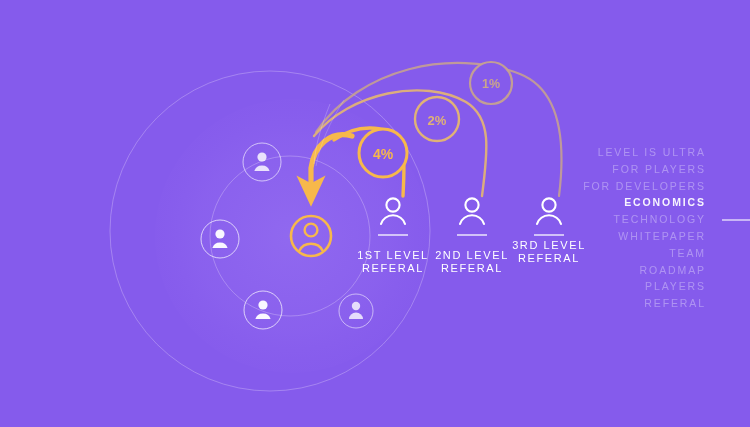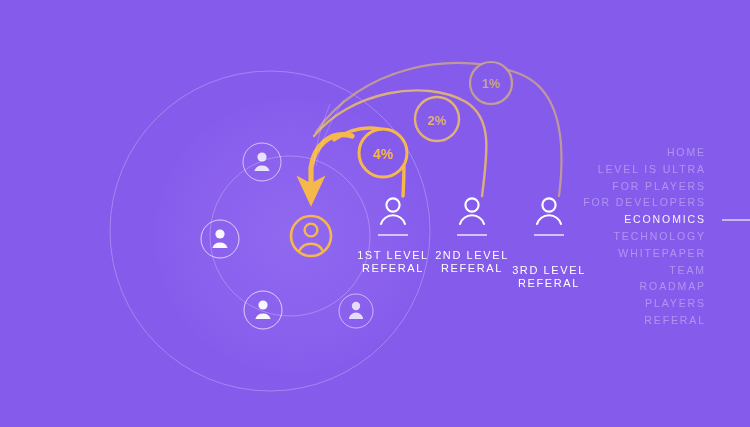--- a/index.html
+++ b/index.html
@@ -49,21 +49,21 @@
     display: block;
     color: rgba(255,255,255,0.34);
     font-size: 10.5px;
     letter-spacing: 1.9px;
     line-height: 16.8px;
     white-space: nowrap;
     cursor: pointer;
   }
   .nav-item.active {
     color: rgba(255,255,255,0.93);
-    font-weight: normal;
+    font-weight: bold;
   }
   #nav-indicator {
     position: absolute;
     right: 0;
     top: 219px;
     width: 28px;
     height: 2px;
     background: rgba(255,255,255,0.55);
   }
 </style>
@@ -159,27 +159,26 @@
   </svg>
 
   <div class="level-label" style="left:345px; top:249px;">
     <div>1ST LEVEL</div>
     <div>REFERAL</div>
   </div>
   <div class="level-label" style="left:424px; top:249px;">
     <div>2ND LEVEL</div>
     <div>REFERAL</div>
   </div>
-  <div class="level-label" style="left:501px; top:264px;">
+  <div class="level-label" style="left:501px; top:239px;">
     <div>3RD LEVEL</div>
     <div>REFERAL</div>
   </div>
 
   <nav id="nav">
-    <span class="nav-item">HOME</span>
     <span class="nav-item">LEVEL IS ULTRA</span>
     <span class="nav-item">FOR PLAYERS</span>
     <span class="nav-item">FOR DEVELOPERS</span>
     <span class="nav-item active">ECONOMICS</span>
     <span class="nav-item">TECHNOLOGY</span>
     <span class="nav-item">WHITEPAPER</span>
     <span class="nav-item">TEAM</span>
     <span class="nav-item">ROADMAP</span>
     <span class="nav-item">PLAYERS</span>
     <span class="nav-item">REFERAL</span>

